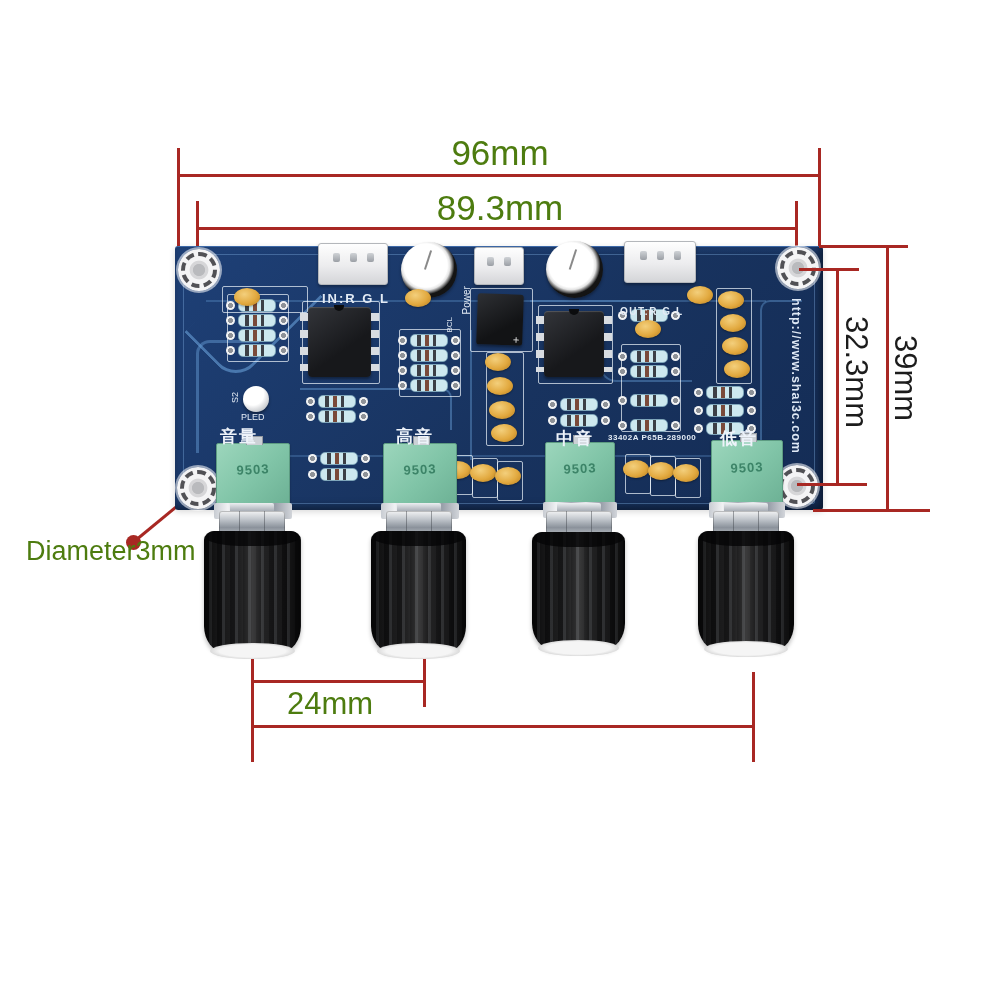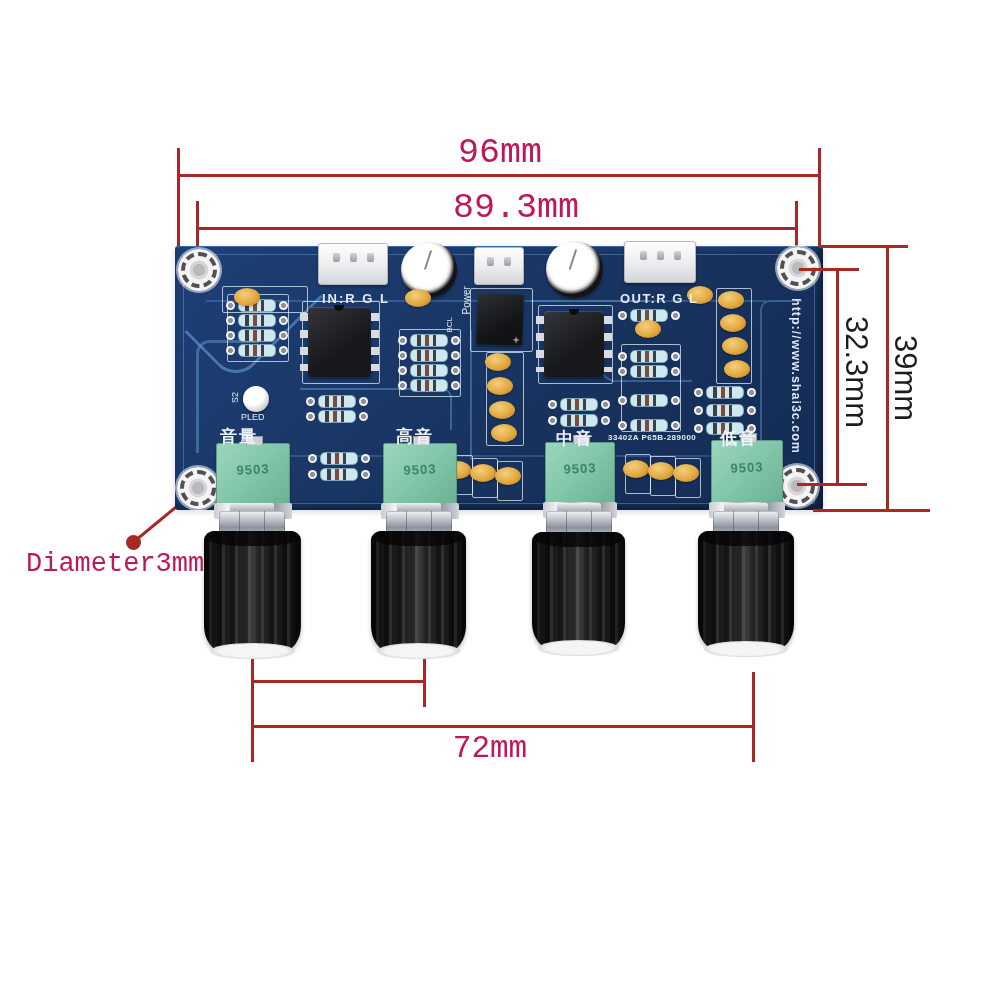--- a/index.html
+++ b/index.html
@@ -2,21 +2,21 @@
 <html><head>
 <meta charset="utf-8">
 <style>
   html,body{margin:0;padding:0;background:#ffffff;}
   .canvas{position:relative;width:1000px;height:1000px;background:#ffffff;overflow:hidden;
           font-family:"Liberation Sans","DejaVu Sans",sans-serif;}
 
   
   .dim-line-h{position:absolute;height:3px;background:#a82823;}
   .dim-line-v{position:absolute;width:3px;background:#a82823;}
-  .dim-label{position:absolute;color:#be185d;font-size:35px;text-align:center;white-space:nowrap;font-family:Liberation Mono, monospace;}
+  .dim-label{position:absolute;color:#4d7c0f;font-size:35px;text-align:center;white-space:nowrap;}
   .dim-label.small{font-size:31px;}
   .vlabel{position:absolute;color:#1c1c1c;font-size:31px;white-space:nowrap;
           transform:translate(-50%,-50%) rotate(90deg);}
   .leader-dot{position:absolute;width:15px;height:15px;border-radius:50%;background:#a82823;}
   .leader-line{position:absolute;height:3px;background:#a82823;transform-origin:left center;}
   .weight{position:absolute;font-size:67px;font-weight:bold;color:#d8251d;letter-spacing:1px;}
 
   
   .pcb{position:absolute;left:175px;top:246px;width:648px;height:264px;z-index:1;
        background:linear-gradient(180deg,#24478093 , transparent 8px),
@@ -107,21 +107,21 @@
 </head>
 <body>
 
 <div class="canvas">
 
   <div class="dim-label" style="left:430px;top:133px;width:140px;">96mm</div>
   <div class="dim-line-h" style="left:178px;top:174px;width:643px;"></div>
   <div class="dim-line-v" style="left:177px;top:148px;height:120px;"></div>
   <div class="dim-line-v" style="left:818px;top:148px;height:101px;"></div>
 
-  <div class="dim-label" style="left:436px;top:188px;width:160px;">89.3mm</div>
+  <div class="dim-label" style="left:420px;top:188px;width:160px;">89.3mm</div>
   <div class="dim-line-h" style="left:197px;top:227px;width:601px;"></div>
   <div class="dim-line-v" style="left:196px;top:201px;height:68px;"></div>
   <div class="dim-line-v" style="left:795px;top:201px;height:68px;"></div>
 
   <div class="dim-line-v" style="left:836px;top:270px;height:215px;z-index:6;"></div>
   <div class="dim-line-h" style="left:799px;top:268px;width:60px;z-index:6;"></div>
   <div class="dim-line-h" style="left:797px;top:483px;width:70px;z-index:6;"></div>
   <div class="vlabel" style="left:856px;top:372px;">32.3mm</div>
 
   <div class="dim-line-v" style="left:886px;top:246px;height:266px;z-index:6;"></div>
@@ -228,21 +228,21 @@
   <i class="ycap" style="left:491px;top:424px;"></i>
   <i class="ycap" style="left:635px;top:320px;"></i>
   <i class="ycap" style="left:445px;top:461px;"></i>
   <i class="ycap" style="left:470px;top:464px;"></i>
   <i class="ycap" style="left:495px;top:467px;"></i>
   <i class="ycap" style="left:623px;top:460px;"></i>
   <i class="ycap" style="left:648px;top:462px;"></i>
   <i class="ycap" style="left:673px;top:464px;"></i>
 
   <div class="silk b" style="left:322px;top:291px;font-size:13px;letter-spacing:2px;">IN:R G L</div>
-  <div class="silk b" style="left:620px;top:291px;font-size:13px;letter-spacing:1.5px;">OUT:R G L</div>
+  <div class="silk b" style="left:620px;top:306px;font-size:10px;letter-spacing:1.5px;">OUT:R G L</div>
   <div class="silk rot270" style="left:445px;top:288px;font-size:10px;width:42px;">Power</div>
   <div class="silk rot270" style="left:438px;top:317px;font-size:8px;width:22px;">BCL</div>
   <div class="silk rot270" style="left:228px;top:391px;font-size:9px;width:14px;">S2</div>
   <div class="silk" style="left:241px;top:412px;font-size:9px;">PLED</div>
   <div class="silk site" style="left:789px;top:298px;height:165px;">http://www.shai3c.com</div>
   <div class="silk" style="left:608px;top:433px;font-size:8px;font-weight:bold;letter-spacing:.5px;">33402A P65B-289000</div>
   <div class="silk cjk" style="left:220px;top:425px;">音量</div>
   <div class="silk cjk" style="left:396px;top:425px;">高音</div>
   <div class="silk cjk" style="left:556px;top:427px;">中音</div>
   <div class="silk cjk" style="left:720px;top:427px;">低音</div>
@@ -270,23 +270,23 @@
   <div class="nut" style="left:713px;top:511px;width:66px;"></div>
 
   <div class="knob" style="left:204px;top:531px;width:97px;height:121px;"></div>
   <div class="knob" style="left:371px;top:531px;width:95px;height:121px;"></div>
   <div class="knob" style="left:532px;top:532px;width:93px;height:117px;"></div>
   <div class="knob" style="left:698px;top:531px;width:96px;height:119px;"></div>
 
   <div class="dim-line-v" style="left:251px;top:651px;height:111px;"></div>
   <div class="dim-line-v" style="left:423px;top:651px;height:56px;"></div>
   <div class="dim-line-h" style="left:252px;top:680px;width:172px;"></div>
+  <div class="dim-label small" style="left:260px;top:686px;width:140px;">24mm</div>
 
   <div class="dim-line-v" style="left:752px;top:672px;height:90px;"></div>
   <div class="dim-line-h" style="left:252px;top:725px;width:502px;"></div>
-  <div class="dim-label small" style="left:420px;top:731px;width:140px;">72mm</div>
 
   <div class="leader-line" style="left:133px;top:541px;width:84px;transform:rotate(-39.5deg);"></div>
   <div class="leader-dot" style="left:126px;top:535px;"></div>
-  <div class="dim-label" style="left:26px;top:549px;font-size:27px;text-align:center;">Diameter3mm</div>
+  <div class="dim-label" style="left:26px;top:536px;font-size:27px;text-align:center;">Diameter3mm</div>
 
 
 </div>
 
 </body></html>

